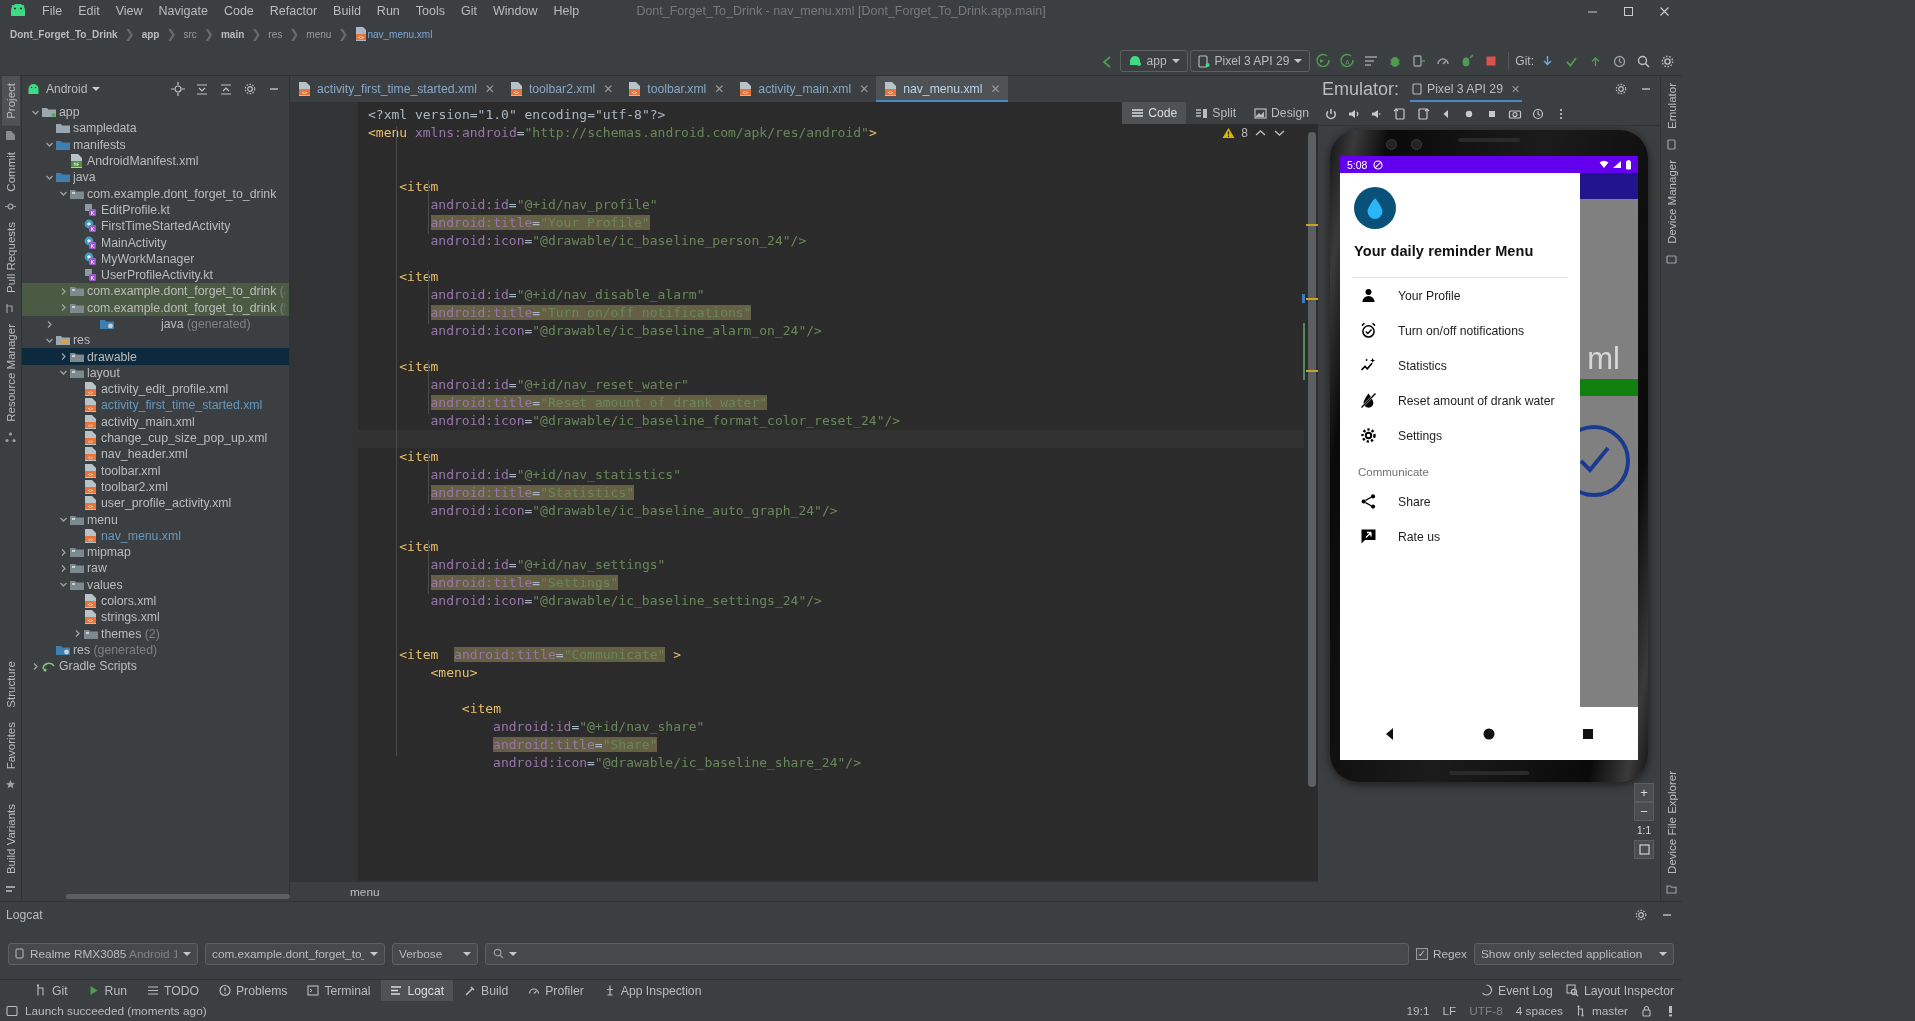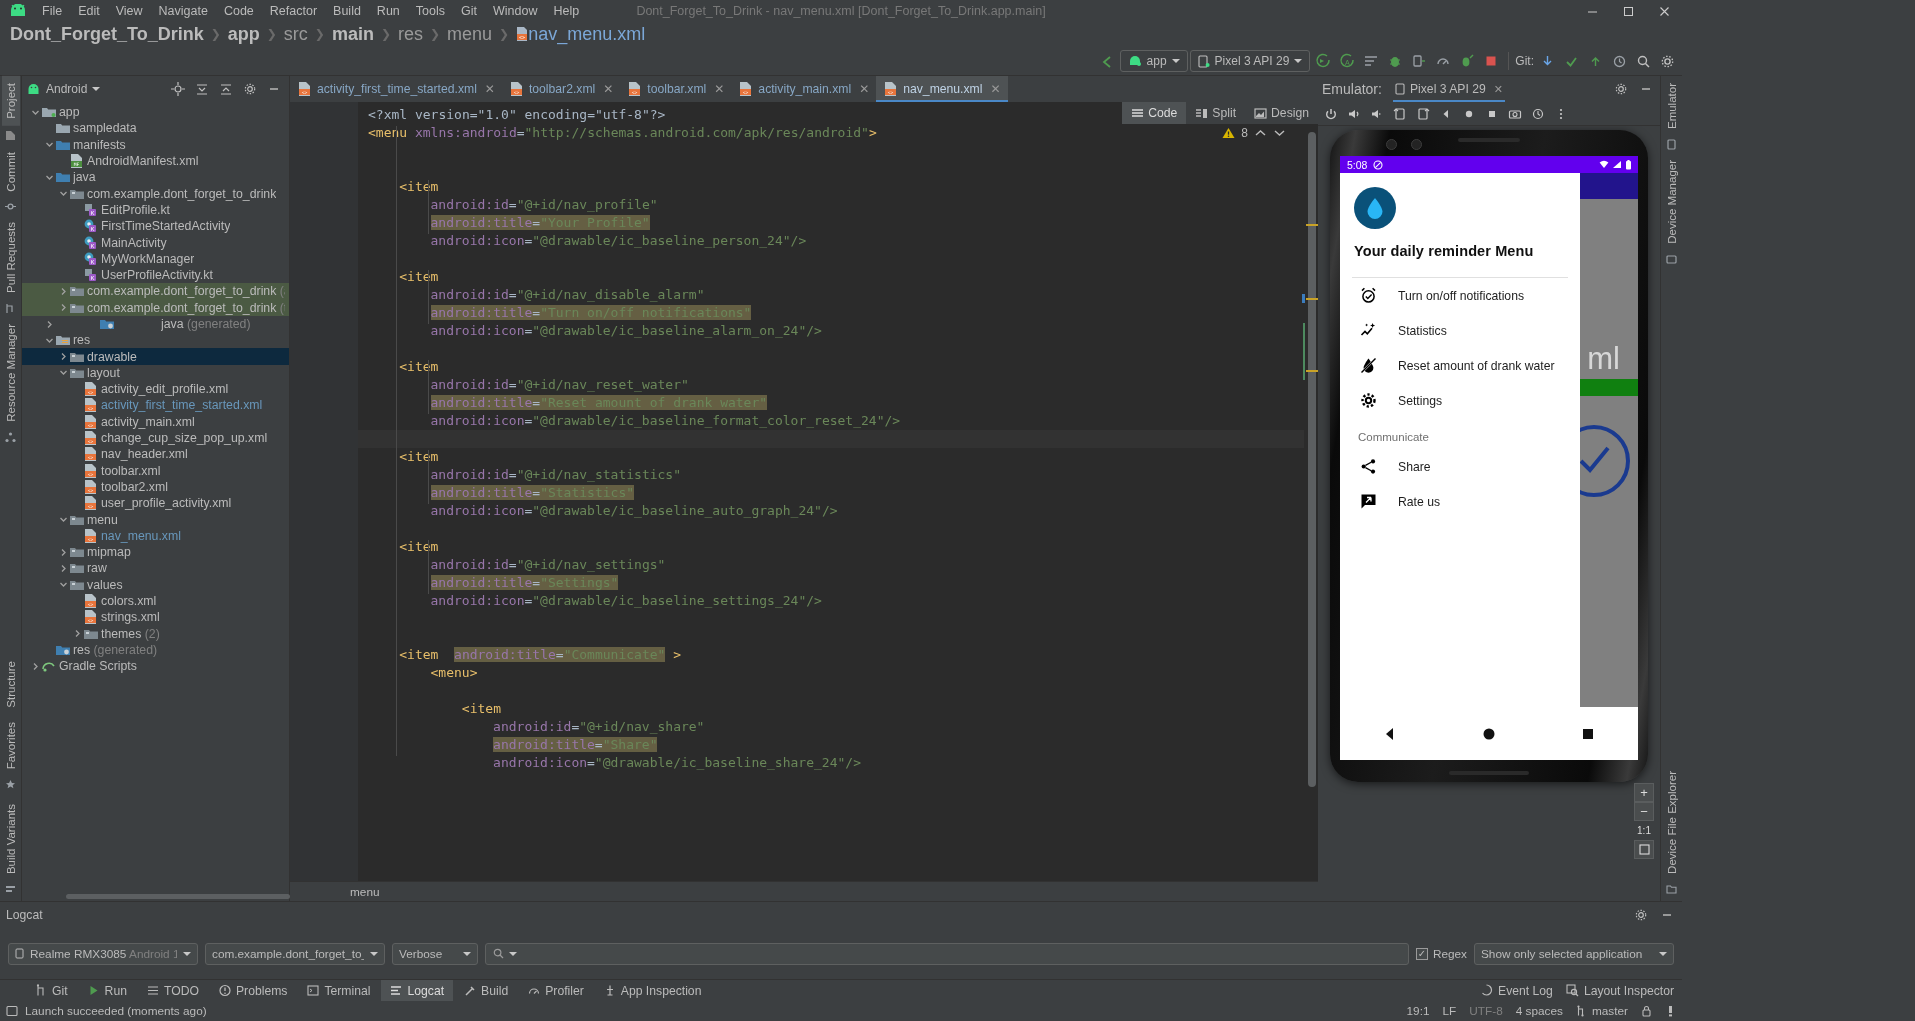--- a/index.html
+++ b/index.html
@@ -16,21 +16,21 @@
   .menubar{height:22px;background:#3c3f41;display:flex;align-items:center;padding-left:4px;flex:0 0 22px;position:relative;}
   .droid-logo{width:20px;height:14px;margin:0 6px 0 4px;position:relative;}
   .droid-logo svg{display:block;}
   .menubar .mi{font-size:12.5px;color:#bbbbbb;padding:2px 8px;white-space:nowrap;}
   .win-title{position:absolute;left:50%;transform:translateX(-50%);font-size:12.5px;color:#787878;white-space:nowrap;}
   .winbtns{position:absolute;right:0;top:0;height:22px;display:flex;align-items:center;}
   .winbtn{width:36px;height:22px;display:flex;align-items:center;justify-content:center;color:#bbb;font-size:12px;}
 
   
   .navbar{height:24px;background:#3c3f41;display:flex;align-items:center;padding-left:10px;flex:0 0 24px;position:relative;}
-  .crumb{font-size:18px;color:#bbbbbb;white-space:nowrap;}
+  .crumb{font-size:10px;color:#bbbbbb;white-space:nowrap;}
   .crumb.dim{color:#9a9a9a;}
   .crumb.b{font-weight:bold;}
   .crumb-sep{color:#6a6a6a;font-size:12px;margin:0 7px;}
   .crumb.link{color:#7ba7d7;}
 
   
   .toolbar{height:30px;background:#3c3f41;display:flex;align-items:center;flex:0 0 30px;position:relative;border-bottom:1px solid #323232;}
   .tb-right{position:absolute;right:4px;top:0;height:30px;display:flex;align-items:center;gap:2px;}
   .chip{height:22px;border:1px solid #5e6060;border-radius:3px;display:flex;align-items:center;padding:0 7px;gap:5px;font-size:12px;color:#bbbbbb;background:transparent;}
   .tbicon{width:22px;height:22px;display:flex;align-items:center;justify-content:center;}
@@ -101,21 +101,21 @@
   
   .mstripe{position:absolute;right:0;top:0;bottom:0;width:14px;background:#2b2b2b;z-index:4;}
   .scrollthumb{position:absolute;right:2px;width:8px;background:#5c5f61;border-radius:4px;}
   .mk{position:absolute;right:0;width:12px;height:2px;}
 
   .breadbar{height:20px;background:#3c3f41;flex:0 0 20px;display:flex;align-items:center;padding-left:60px;font-size:11.8px;color:#bbbbbb;border-top:1px solid #323232;}
 
   
   .emu{width:342px;flex:0 0 342px;background:#3c3f41;display:flex;flex-direction:column;min-height:0;}
   .emu-head{height:26px;flex:0 0 26px;display:flex;align-items:center;padding:0 4px;gap:7px;position:relative;}
-  .emu-lbl{font-size:14px;color:#bbbbbb;}
+  .emu-lbl{font-size:18px;color:#bbbbbb;}
   .emu-tab{height:26px;display:flex;align-items:center;gap:5px;font-size:12.2px;color:#bbbbbb;padding:0 6px;position:relative;}
   .emu-tab::after{content:'';position:absolute;left:4px;right:4px;bottom:0;height:2px;background:#4a88c7;}
   .emu-head .acts{position:absolute;right:3px;display:flex;gap:3px;align-items:center;}
   .emu-toolbar{height:24px;flex:0 0 24px;display:flex;align-items:center;gap:1px;padding-left:2px;border-bottom:1px solid #323232;}
   .etbi{width:22px;height:20px;display:flex;align-items:center;justify-content:center;color:#c0c0c0;}
   .emu-stage{flex:1 1 auto;position:relative;background:#3c3f41;overflow:hidden;}
 
   .phone{position:absolute;left:50%;transform:translateX(-50%);top:4px;width:318px;height:652px;
      background:linear-gradient(100deg,#151515 0%,#3a3a3a 6%,#0a0a0a 14%,#1c1c1c 50%,#0a0a0a 86%,#3a3a3a 95%,#151515 100%);
      border-radius:28px;padding:26px 10px 22px 10px;box-shadow:0 2px 10px rgba(0,0,0,.6);}
@@ -1345,20 +1345,29 @@
               <div class="dr-header">
                 <div class="dr-logo">
                   <svg width="20" height="24" viewBox="0 0 20 24">
                       <path d="M10 2C10 2 2.5 11 2.5 15.5A7.5 7.5 0 0 0 17.5 15.5C17.5 11 10 2 10 2z" fill="#29b6f6"></path>
                     </svg>
                 </div>
                 <div class="dr-title">Your daily reminder Menu</div>
               </div>
               <div class="dr-div"></div>
               <div id="drawer-items">
+                  <div class="dr-item">
+                    <span class="dr-ic">
+                      <svg width="17" height="17" viewBox="0 0 17 17">
+                        <circle cx="8.5" cy="5" r="3" fill="#000"></circle>
+                        <path d="M2.4 15a6.1 6.1 0 0 1 12.2 0z" fill="#000"></path>
+                      </svg>
+                    </span>
+                    <span class="dr-txt">Your Profile</span>
+                  </div>
                   <div class="dr-item">
                     <span class="dr-ic">
                       <svg width="17" height="17" viewBox="0 0 17 17">
                         <circle cx="8.5" cy="9.4" r="5.6" fill="none" stroke="#000" stroke-width="1.5"></circle>
                         <path d="M5.8 9.4l2 2 3.8-4" fill="none" stroke="#000" stroke-width="1.4"></path>
                         <path d="M2 3.6L4.4 1.3M15 3.6L12.6 1.3" stroke="#000" stroke-width="1.5"></path>
                       </svg>
                     </span>
                     <span class="dr-txt">Turn on/off notifications</span>
                   </div>

